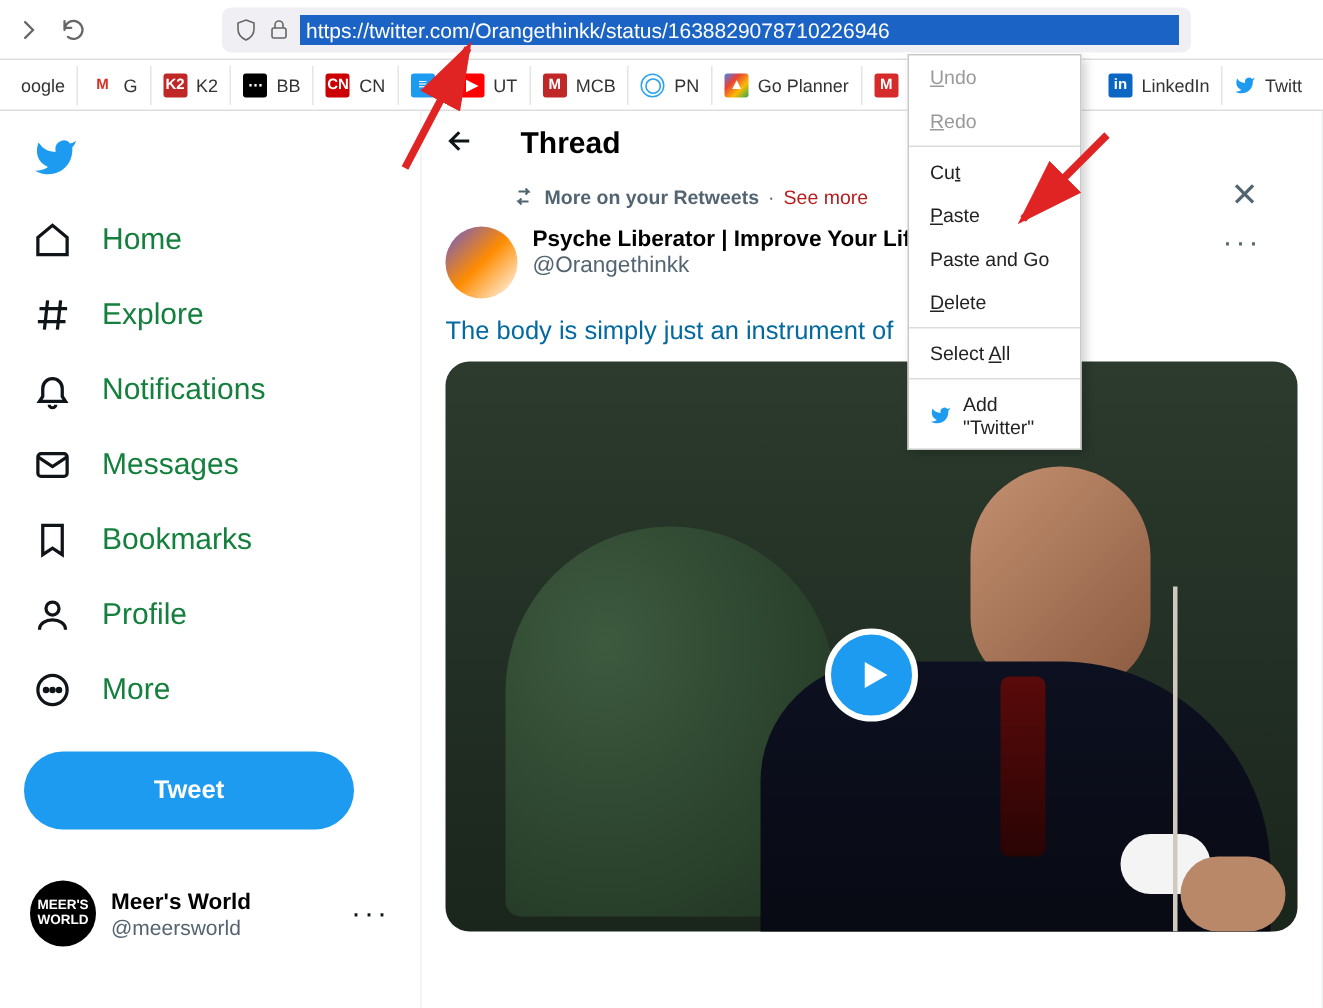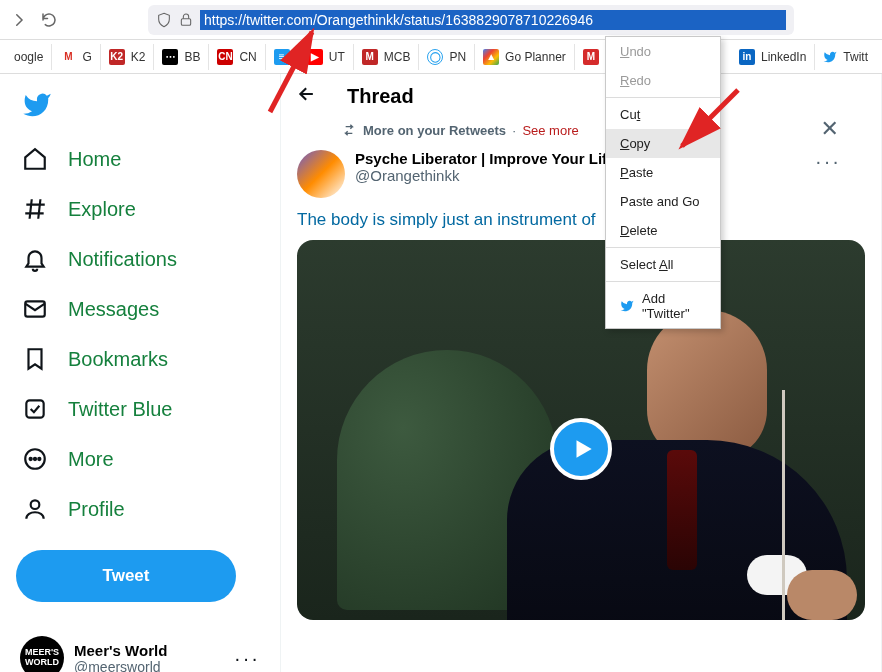--- a/index.html
+++ b/index.html
@@ -194,40 +194,33 @@
       <span>Messages</span>
     </div>
     <div class="nav-item">
       <svg viewBox="0 0 24 24">
           <path d="M6 3h12v18l-6-4-6 4z"></path>
         </svg>
       <span>Bookmarks</span>
     </div>
     <div class="nav-item">
       <svg viewBox="0 0 24 24">
-          <rect x="4" y="4" width="16" height="16" rx="3"></rect>
-          <path d="M8 12l3 3 5-6"></path>
-        </svg>
-      <span>Twitter Blue</span>
+          <circle cx="12" cy="8" r="4"></circle>
+          <path d="M4 21c0-4 4-6 8-6s8 2 8 6"></path>
+        </svg>
+      <span>Profile</span>
     </div>
     <div class="nav-item">
       <svg viewBox="0 0 24 24">
           <circle cx="12" cy="12" r="9"></circle>
           <circle cx="8" cy="12" r="1" fill="#0f1419"></circle>
           <circle cx="12" cy="12" r="1" fill="#0f1419"></circle>
           <circle cx="16" cy="12" r="1" fill="#0f1419"></circle>
         </svg>
       <span>More</span>
-    </div>
-    <div class="nav-item">
-      <svg viewBox="0 0 24 24">
-          <circle cx="12" cy="8" r="4"></circle>
-          <path d="M4 21c0-4 4-6 8-6s8 2 8 6"></path>
-        </svg>
-      <span>Profile</span>
     </div>
     <button class="tweet-btn">Tweet</button>
     <div class="account-switch">
       <div class="avatar-meer">MEER'S WORLD</div>
       <div>
         <div class="acct-name">Meer's World</div>
         <div class="acct-handle">@meersworld</div>
       </div>
       <div style="margin-left:auto;font-size:20px;letter-spacing:2px;color:#0f1419">···</div>
     </div>
@@ -286,23 +279,20 @@
   <div class="cm-item disabled">
       <span><span class="ul">U</span><span>ndo</span></span>
     </div>
   <div class="cm-item disabled">
       <span><span class="ul">R</span>edo</span>
     </div>
   <div class="cm-sep"></div>
   <div class="cm-item">
       <span>Cu<span class="ul">t</span></span>
     </div>
-  <div class="cm-item hover">
-      <span><span class="ul">C</span>opy</span>
-    </div>
   <div class="cm-item">
       <span><span class="ul">P</span>aste</span>
     </div>
   <div class="cm-item">
       <span>Paste and Go</span>
     </div>
   <div class="cm-item">
       <span><span class="ul">D</span>elete</span>
     </div>
   <div class="cm-sep"></div>

